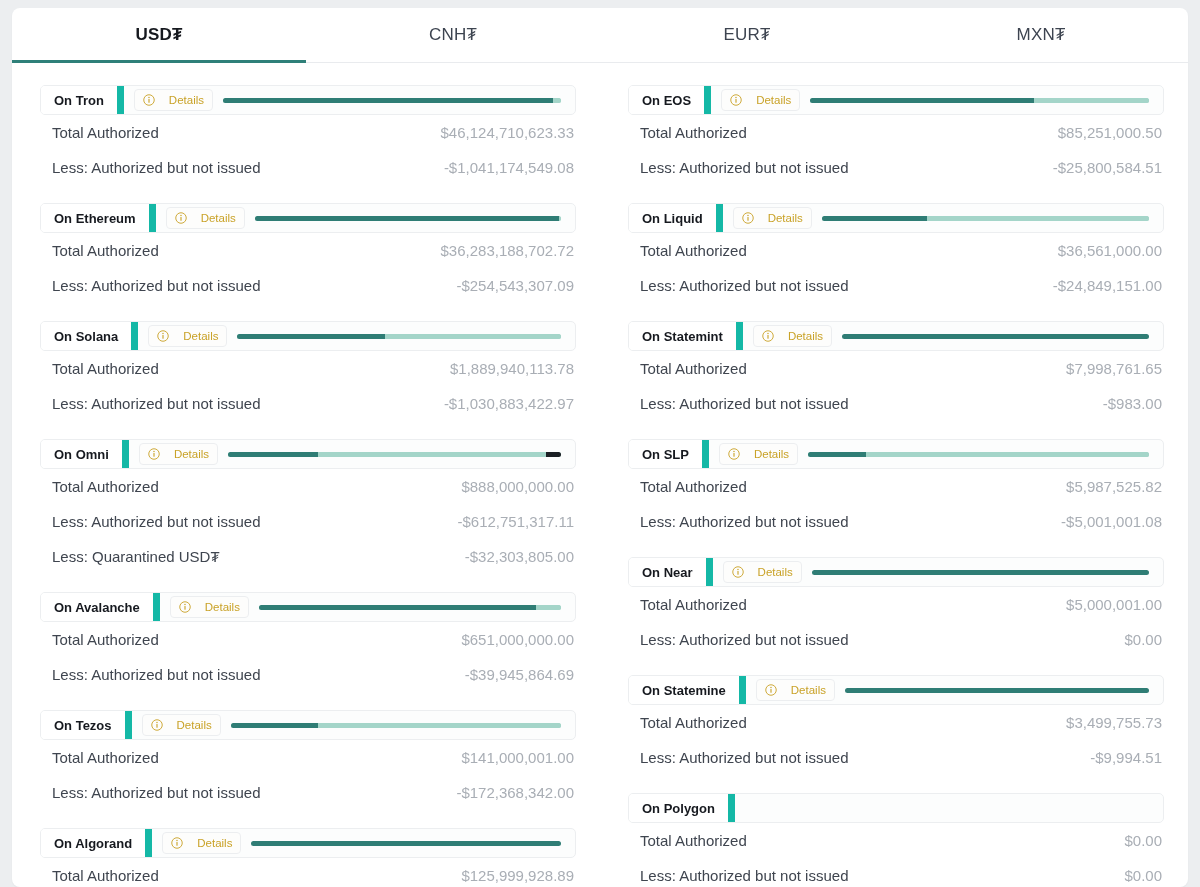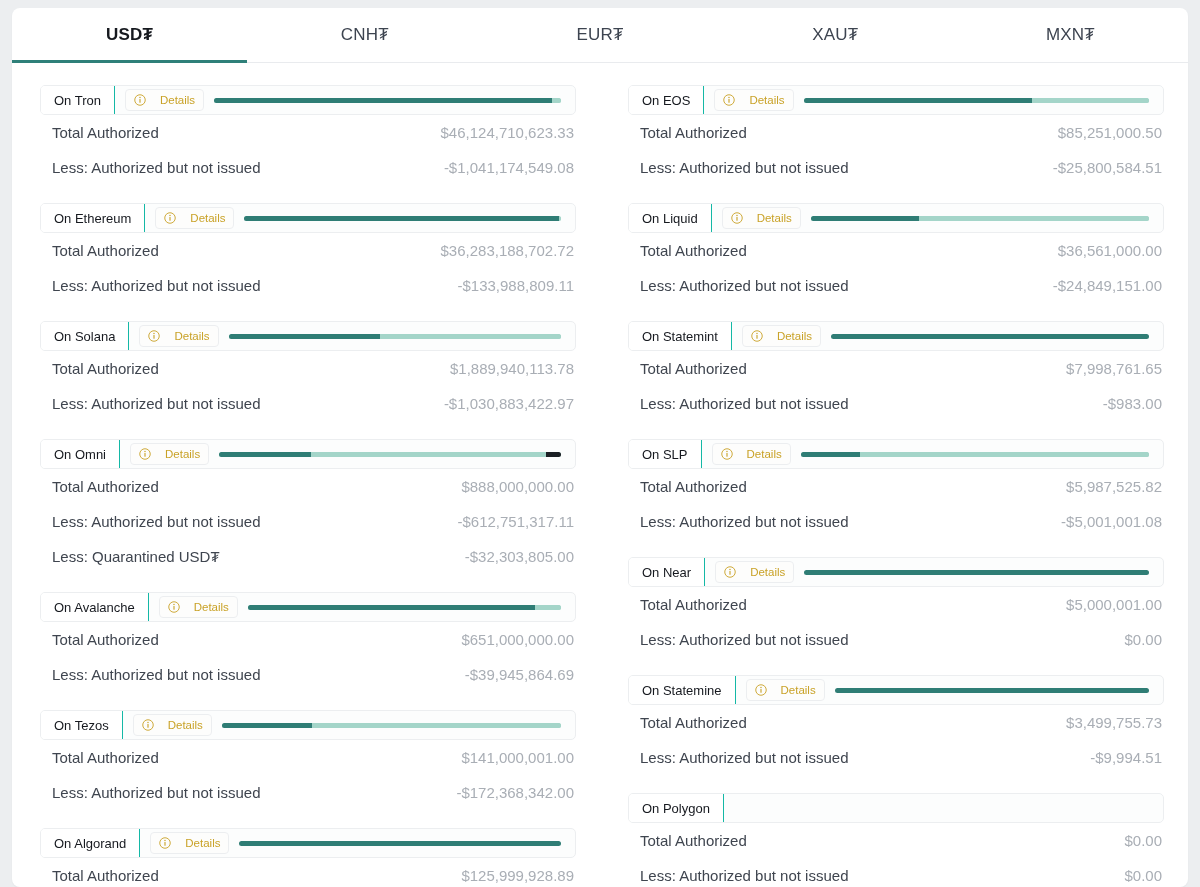--- a/index.html
+++ b/index.html
@@ -74,29 +74,29 @@
     display: flex;
     align-items: center;
     height: 30px;
     border: 1px solid #eceef0;
     border-radius: 5px;
     background: #fcfdfd;
     overflow: hidden;
   }
   .chain-name {
     font-size: 13px;
-    font-weight: normal;
+    font-weight: bold;
     color: #16191f;
     padding: 0 13px;
     white-space: nowrap;
     height: 100%;
     display: flex;
     align-items: center;
     background: #ffffff;
-    border-right: 1px solid #14b8a6;
+    border-right: 7px solid #14b8a6;
   }
   .details-btn {
     display: flex;
     align-items: center;
     gap: 14px;
     height: 22px;
     margin: 0 10px;
     padding: 0 8px;
     border: 1px solid #eceef0;
     border-radius: 4px;
@@ -153,23 +153,20 @@
         <div class="tab active">
           <span>USD₮</span>
         </div>
         <div class="tab">
           <span>CNH₮</span>
         </div>
         <div class="tab">
           <span>EUR₮</span>
         </div>
         <div class="tab">
-          <span>XAU₮</span>
-        </div>
-        <div class="tab">
           <span>MXN₮</span>
         </div>
       </div>
 
     <div class="cols">
       <div class="col col-left">
           <div class="chain-block">
             <div class="chain-head">
               <div class="chain-name">On Tron</div>
               <div class="details-btn">
@@ -217,21 +214,21 @@
                   <div class="seg-rest"></div>
                 </div>
               </div>
             </div>
             <div class="row">
               <span class="row-label">Total Authorized</span>
               <span class="row-value">$36,283,188,702.72</span>
             </div>
             <div class="row">
               <span class="row-label">Less: Authorized but not issued</span>
-              <span class="row-value">-$133,988,809.11</span>
+              <span class="row-value">-$254,543,307.09</span>
             </div>
           </div>
           <div class="chain-block">
             <div class="chain-head">
               <div class="chain-name">On Solana</div>
               <div class="details-btn">
                 <span>
                   <svg class="info-icon" viewBox="0 0 16 16">
                     <circle cx="8" cy="8" r="7" fill="none" stroke="#c9a227" stroke-width="1.2"></circle>
                     <circle cx="8" cy="4.6" r="0.95" fill="#c9a227"></circle>

